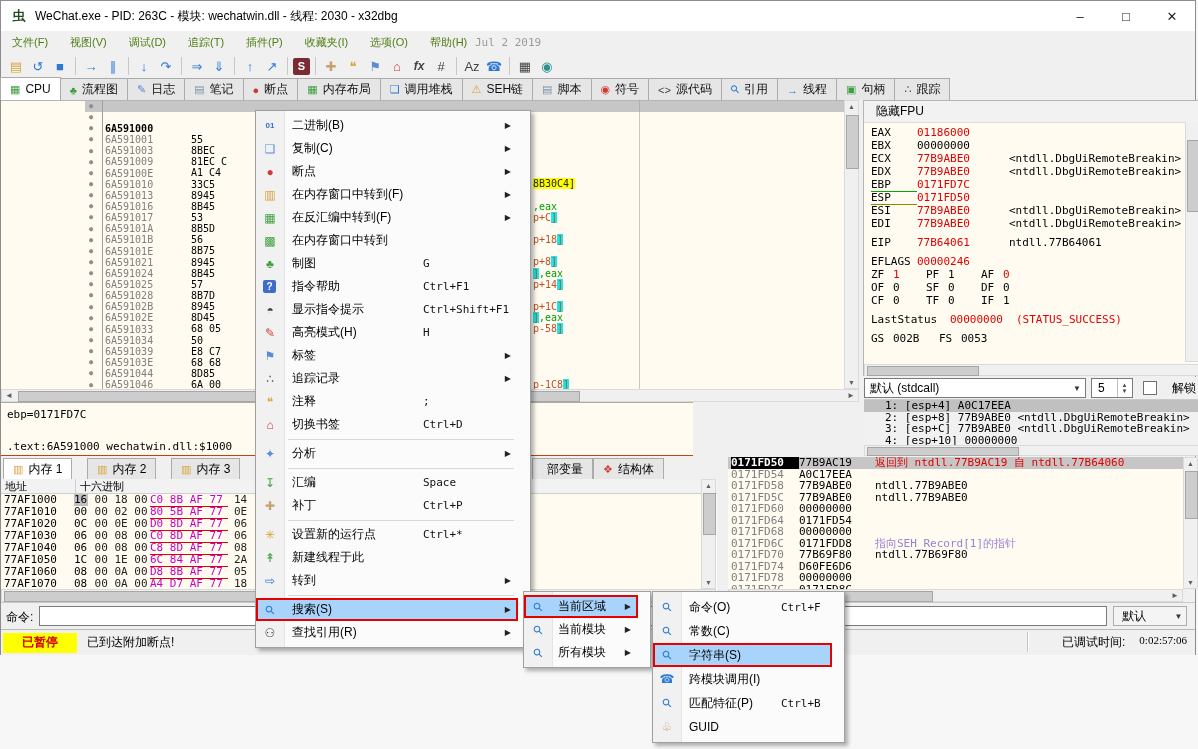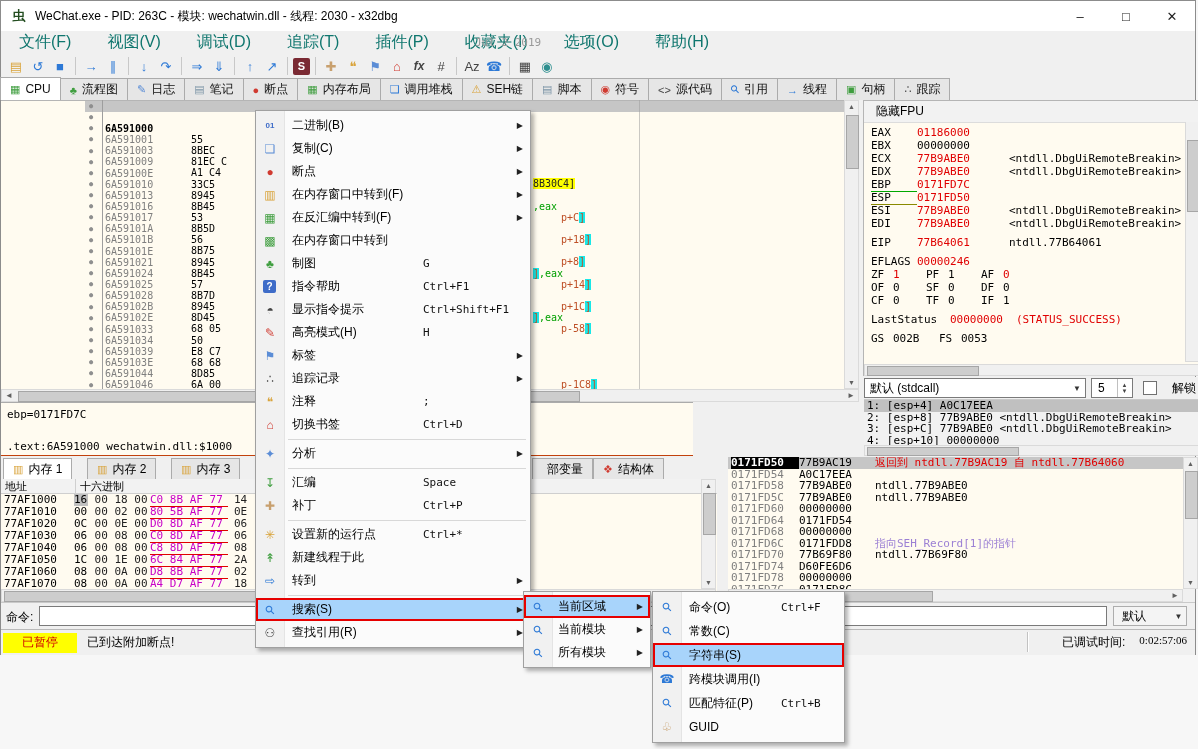--- a/index.html
+++ b/index.html
@@ -7,21 +7,21 @@
   .mono{font-family:Liberation Serif, serif;}
   .win{position:absolute;left:0;top:0;width:1196px;height:655px;background:#F0F0F0;border:1px solid #8C8C8C;box-sizing:border-box;}
   
   .titlebar{position:absolute;left:0;top:0;width:100%;height:30px;background:#FFFFFF;border-bottom:1px solid #E0E0E0;display:flex;align-items:center;}
   .appico{width:16px;height:16px;margin:0 8px 0 10px;color:#234d20;font-size:13px;line-height:16px;text-align:center;font-weight:bold;}
   .wtitle{font-size:12px;color:#000;}
   .wctrls{position:absolute;right:0;top:0;height:30px;display:flex;}
   .wbtn{width:46px;height:30px;display:flex;align-items:center;justify-content:center;font-size:13px;color:#222;}
   
   .menubar{position:absolute;left:0;top:30px;width:100%;height:23px;background:#F0F0F0;display:flex;align-items:center;border-bottom:1px solid #E3E3E3;}
-  .mb-item{padding:0 18px;font-size:16px;height:22px;display:flex;align-items:center;color:#0f766e;}
+  .mb-item{padding:0 11px;font-size:11px;height:22px;display:flex;align-items:center;color:#4d7c0f;}
   .mb-date{font-family:"DejaVu Sans Mono",monospace;font-size:11px;color:#9a9a9a;margin-left:6px;}
   
   .toolbar{position:absolute;left:0;top:53px;width:100%;height:24px;background:#F0F0F0;display:flex;align-items:center;padding-left:4px;box-sizing:border-box;}
   .tb{width:20px;height:19px;display:inline-flex;align-items:center;justify-content:center;font-size:13px;margin:0 1px;}
   .tbsep{width:1px;height:18px;background:#C8C8C8;margin:0 4px;}
   .c-gold{color:#D9A43C}.c-blue{color:#2D79D6}.c-red{color:#D03A30}.c-tan{color:#C8A06E}
   .c-green{color:#3F9E3F}.c-dark{color:#444}.c-teal{color:#2E8F8F}.c-gray2{color:#7E96A8}.c-blue2{color:#5B8DD6}
   .sbox{background:#7A2A33;color:#fff;font-size:11px;font-weight:bold;width:17px;height:17px;border-radius:2px;}
   .fx{font-style:italic;font-weight:bold;font-size:12px;}
   .rot{transform:rotate(-45deg);}
@@ -39,21 +39,21 @@
   
   .dis{left:0;top:99px;width:843px;height:289px;overflow:hidden;border-top:1px solid #B5B5B5;}
   .drow{position:relative;height:11.15px;font-family:"DejaVu Sans Mono",monospace;font-size:10px;line-height:11px;white-space:pre;}
   .drow.selrow{background:linear-gradient(to right,transparent 84px,#C6C6C6 84px);}
   .ddot{position:absolute;left:88px;top:0;color:#8F8F8F;font-size:7px;}
   .daddr{position:absolute;left:104px;color:#7F7F7F;}
   .daddr.selA{color:#000;font-weight:bold;}
   .dbytes{position:absolute;left:190px;color:#000;}
   .dinstr{position:absolute;}
   .at-instr{left:325px;} .at-frag{left:532px;}
-  .kw{color:#0A24D6;} .reg{color:#00A000;} .mem{color:#BE4F26;padding-left:28px;}
+  .kw{color:#0A24D6;} .reg{color:#00A000;} .mem{color:#BE4F26;}
   .yhl{background:#FFFF00;color:#222;}
   .cy{background:#18E8E8;color:#BE4F26;}
   .dis-div1{left:101px;top:99px;height:290px;} .dis-div3{left:638px;top:99px;height:290px;opacity:.55;}
   
   .regs{left:862px;top:99px;width:336px;height:276px;border-top:1px solid #B5B5B5;border-left:1px solid #B5B5B5;}
   .fpubar{height:21px;background:#F2F2F2;border-bottom:1px solid #DCDCDC;display:flex;align-items:center;font-size:12px;padding-left:12px;}
   .regbody{position:absolute;left:7px;top:25px;font-family:"DejaVu Sans Mono",monospace;font-size:11px;}
   .rrow{height:13px;white-space:pre;}
   .rrow.blank{height:6px;}
   .rn{display:inline-block;width:46px;} .rv{display:inline-block;width:92px;}
@@ -66,21 +66,21 @@
   
   .convrow{position:absolute;left:863px;top:376px;width:335px;height:22px;background:#F0F0F0;display:flex;align-items:center;}
   .dropdown{position:relative;width:222px;height:20px;background:#fff;border:1px solid #7A7A7A;font-size:12px;display:flex;align-items:center;padding-left:5px;box-sizing:border-box;}
   .ddarrow{position:absolute;right:4px;font-size:8px;color:#333;}
   .spin{position:relative;width:42px;height:20px;background:#fff;border:1px solid #7A7A7A;margin-left:5px;font-size:12px;display:flex;align-items:center;padding-left:6px;box-sizing:border-box;}
   .spinbtns{position:absolute;right:1px;top:0;width:13px;height:18px;font-size:6px;color:#444;display:flex;flex-direction:column;align-items:center;justify-content:center;border-left:1px solid #C0C0C0;}
   .chk{width:12px;height:12px;background:#fff;border:1px solid #707070;margin-left:10px;}
   .chklbl{font-size:12px;margin-left:15px;}
   
   .args{position:absolute;left:863px;top:398px;width:335px;height:46px;background:#F1F1F1;font-family:"DejaVu Sans Mono",monospace;font-size:11px;overflow:hidden;border-top:1px solid #C9C9C9;}
-  .arow{height:11.5px;line-height:11.5px;white-space:pre;padding-left:3px;}
+  .arow{height:11.5px;line-height:11.5px;white-space:pre;padding-left:21px;}
   .arow.sel{background:#C0C0C0;}
   
   .infopane{left:0;top:401px;width:692px;height:54px;border-top:1px solid #ABABAB;border-bottom:1px solid #c2410c;}
   .info1{position:absolute;left:6px;top:5px;font-family:"DejaVu Sans Mono",monospace;font-size:11px;}
   .info2{position:absolute;left:6px;top:37px;font-family:"DejaVu Sans Mono",monospace;font-size:11px;}
   
   .bottabs{position:absolute;left:0;top:456px;width:720px;height:22px;background:#F0F0F0;}
   .btab{position:absolute;top:1px;height:20px;display:flex;align-items:center;padding:0 9px;border:1px solid #ABABAB;background:#E6E6E6;font-size:12px;}
   .btab.sel{background:#FFFFFF;height:21px;}
   .btab .ti{margin-right:5px;font-size:11px;}
@@ -101,27 +101,27 @@
   .sa{display:inline-block;width:68px;color:#7F7F7F;}
   .sa.sab{background:#000;color:#fff;font-weight:bold;}
   .sv{display:inline-block;width:76px;color:#000;}
   .sc{color:#000;} .sc.red{color:#E00000;} .sc.purple{color:#9B7FD4;}
   
   .cmdrow{position:absolute;left:0;top:601px;width:100%;height:26px;background:#F0F0F0;display:flex;align-items:center;border-top:1px solid #C9C9C9;}
   .cmdlbl{font-size:12px;margin:2px 6px 0 5px;}
   .cmdinput{width:1068px;height:20px;background:#fff;border:1px solid #7A7A7A;box-sizing:border-box;}
   .cmddd{position:relative;width:74px;height:20px;background:#F4F4F4;border:1px solid #ADADAD;margin-left:6px;font-size:12px;display:flex;align-items:center;padding-left:8px;box-sizing:border-box;}
   .statusbar{position:absolute;left:0;top:628px;width:100%;height:25px;background:#F0F0F0;border-top:1px solid #B9B9B9;display:flex;align-items:center;}
-  .paused{width:74px;height:20px;background:#FFFF00;color:#D00000;font-weight:normal;font-size:12px;display:flex;align-items:center;justify-content:center;margin-left:2px;}
+  .paused{width:74px;height:20px;background:#FFFF00;color:#D00000;font-weight:bold;font-size:12px;display:flex;align-items:center;justify-content:center;margin-left:2px;}
   .stmsg{font-size:12px;margin-left:10px;}
   .sttime{position:absolute;right:8px;font-size:12px;display:flex;}
   .sttime .tlabel{margin-right:14px;}
   .stdiv{position:absolute;right:166px;top:2px;width:1px;height:20px;background:#C2C2C2;border-right:1px solid #fff;}
   
-  .menu{position:absolute;background:#FBFBFB;border:1px solid #A0A0A0;box-shadow:3px 3px 4px rgba(0,0,0,.30);z-index:50;box-sizing:border-box;padding:3px 0 3px 0;}
+  .menu{position:absolute;background:#FBFBFB;border:1px solid #A0A0A0;box-shadow:3px 3px 4px rgba(0,0,0,.30);z-index:50;box-sizing:border-box;padding:3px 12px 3px 0;}
   .menu::before{content:"";position:absolute;left:0;top:0;bottom:0;width:28px;background:#F1F1F1;border-right:1px solid #E4E4E4;}
   .m-item{position:relative;height:23px;display:flex;align-items:center;font-size:12px;color:#000;}
   .m-ic{position:absolute;left:6px;width:16px;text-align:center;font-size:12px;}
   .m-lbl{position:absolute;left:36px;white-space:nowrap;}
   .m-sc{position:absolute;left:167px;font-family:"DejaVu Sans Mono",monospace;font-size:11px;color:#111;white-space:nowrap;}
   .m-ar{position:absolute;right:7px;font-size:8px;color:#222;}
   .m-sep{height:6px;position:relative;}
   .m-sep::after{content:"";position:absolute;left:32px;right:4px;top:3px;border-top:1px solid #D8D8D8;}
   .m-item.hl-red{background:#A8D4FB;box-shadow:inset 0 0 0 2px #E60000;}
   .ctx{left:255px;top:110px;width:276px;}
@@ -603,21 +603,21 @@
         <div class="mrow"><span class="ma">77AF1010</span><span class="mb0">00</span><span class="mg1"> 00 02 00</span><span class="mg2">80 5B AF 77</span><span class="mg3">0E</span></div>
 
         <div class="mrow"><span class="ma">77AF1020</span><span class="mb0">0C</span><span class="mg1"> 00 0E 00</span><span class="mg2">D0 8D AF 77</span><span class="mg3">06</span></div>
 
         <div class="mrow"><span class="ma">77AF1030</span><span class="mb0">06</span><span class="mg1"> 00 08 00</span><span class="mg2">C0 8D AF 77</span><span class="mg3">06</span></div>
 
         <div class="mrow"><span class="ma">77AF1040</span><span class="mb0">06</span><span class="mg1"> 00 08 00</span><span class="mg2">C8 8D AF 77</span><span class="mg3">08</span></div>
 
         <div class="mrow"><span class="ma">77AF1050</span><span class="mb0">1C</span><span class="mg1"> 00 1E 00</span><span class="mg2">6C 84 AF 77</span><span class="mg3">2A</span></div>
 
-        <div class="mrow"><span class="ma">77AF1060</span><span class="mb0">08</span><span class="mg1"> 00 0A 00</span><span class="mg2">D8 8B AF 77</span><span class="mg3">02</span></div>
+        <div class="mrow"><span class="ma">77AF1060</span><span class="mb0">08</span><span class="mg1"> 00 0A 00</span><span class="mg2">D8 8B AF 77</span><span class="mg3">05</span></div>
 
         <div class="mrow"><span class="ma">77AF1070</span><span class="mb0">08</span><span class="mg1"> 00 0A 00</span><span class="mg2">A4 D7 AF 77</span><span class="mg3">18</span></div>
 
         <div class="mrow"><span class="ma">77AF1080</span><span class="mb0">1C</span><span class="mg1"> 00 1E 00</span><span class="mg2">70 D8 AF 77</span><span class="mg3">28</span></div>
       </div>
   </div>
   <div class="sbar" style="left:700px;top:478px;width:15px;height:110px;">
     <span class="sarr" style="top:2px;">▲</span>
     <div class="sthumb" style="left:1px;top:13px;width:11px;height:40px;"></div>
     <span class="sarr" style="bottom:2px;">▼</span>

